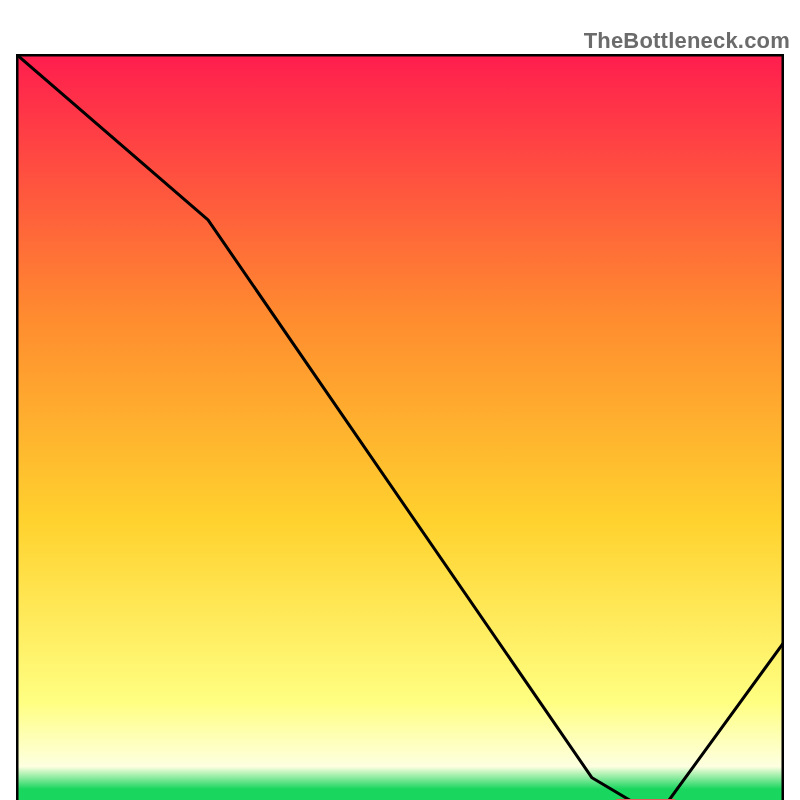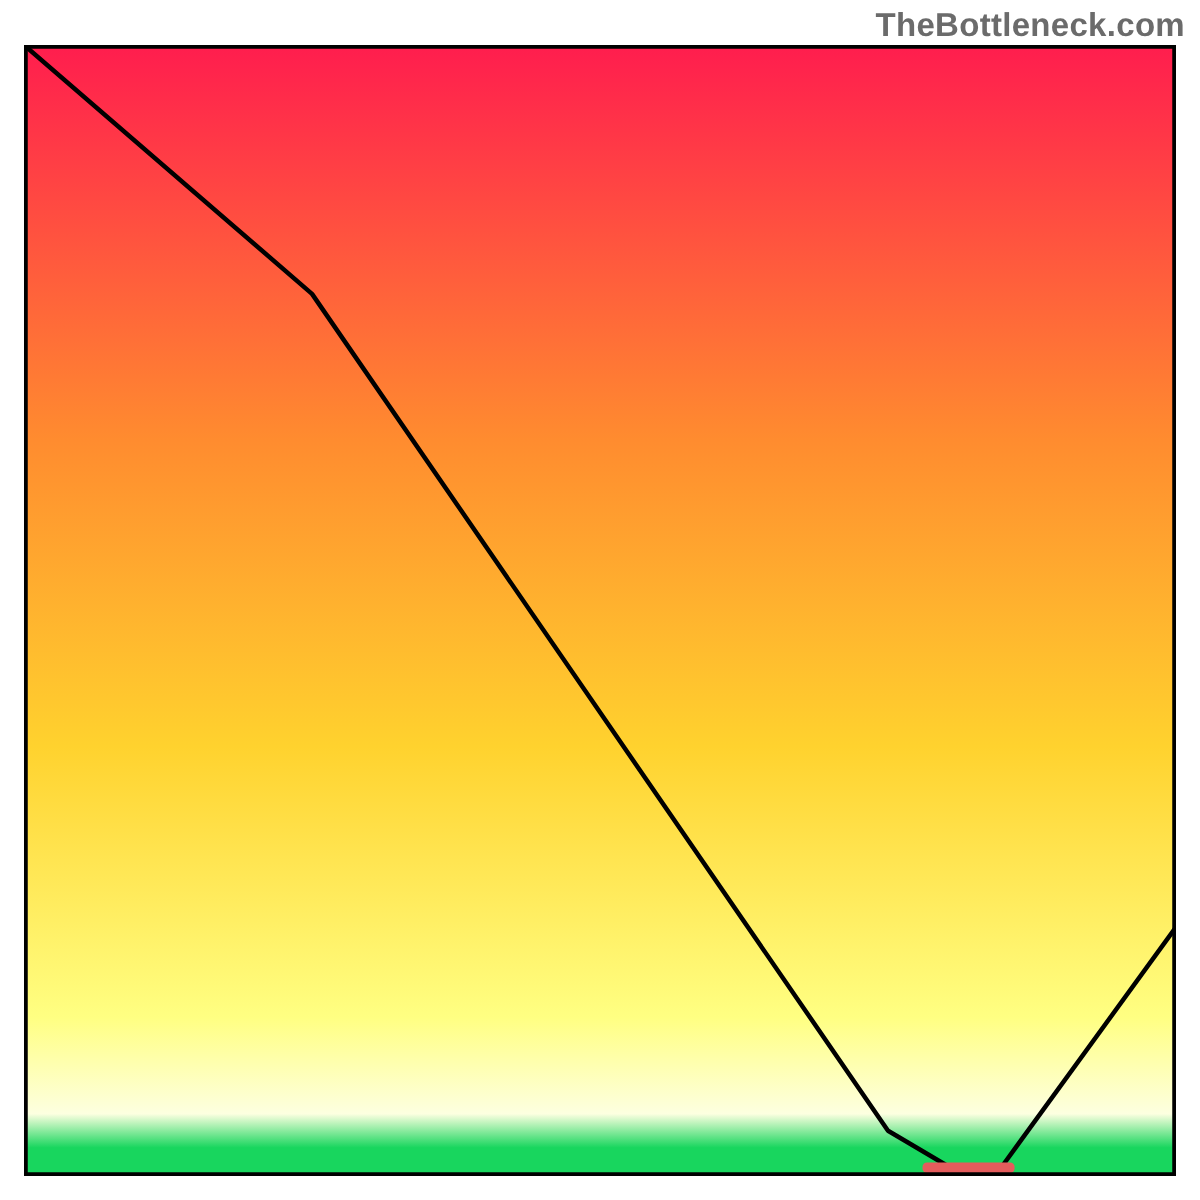--- a/index.html
+++ b/index.html
@@ -7,20 +7,21 @@
     padding: 0;
     width: 800px;
     height: 800px;
     background: #ffffff;
     font-family: Arial, Helvetica, sans-serif;
   }
   .wrap {
     position: relative;
     width: 800px;
     height: 760px;
+    margin-top: 24px;
   }
   .attribution {
     position: absolute;
     top: 4px;
     right: 10px;
     font-size: 22px;
     font-weight: 600;
     color: #6b6b6b;
     letter-spacing: 0.2px;
   }

